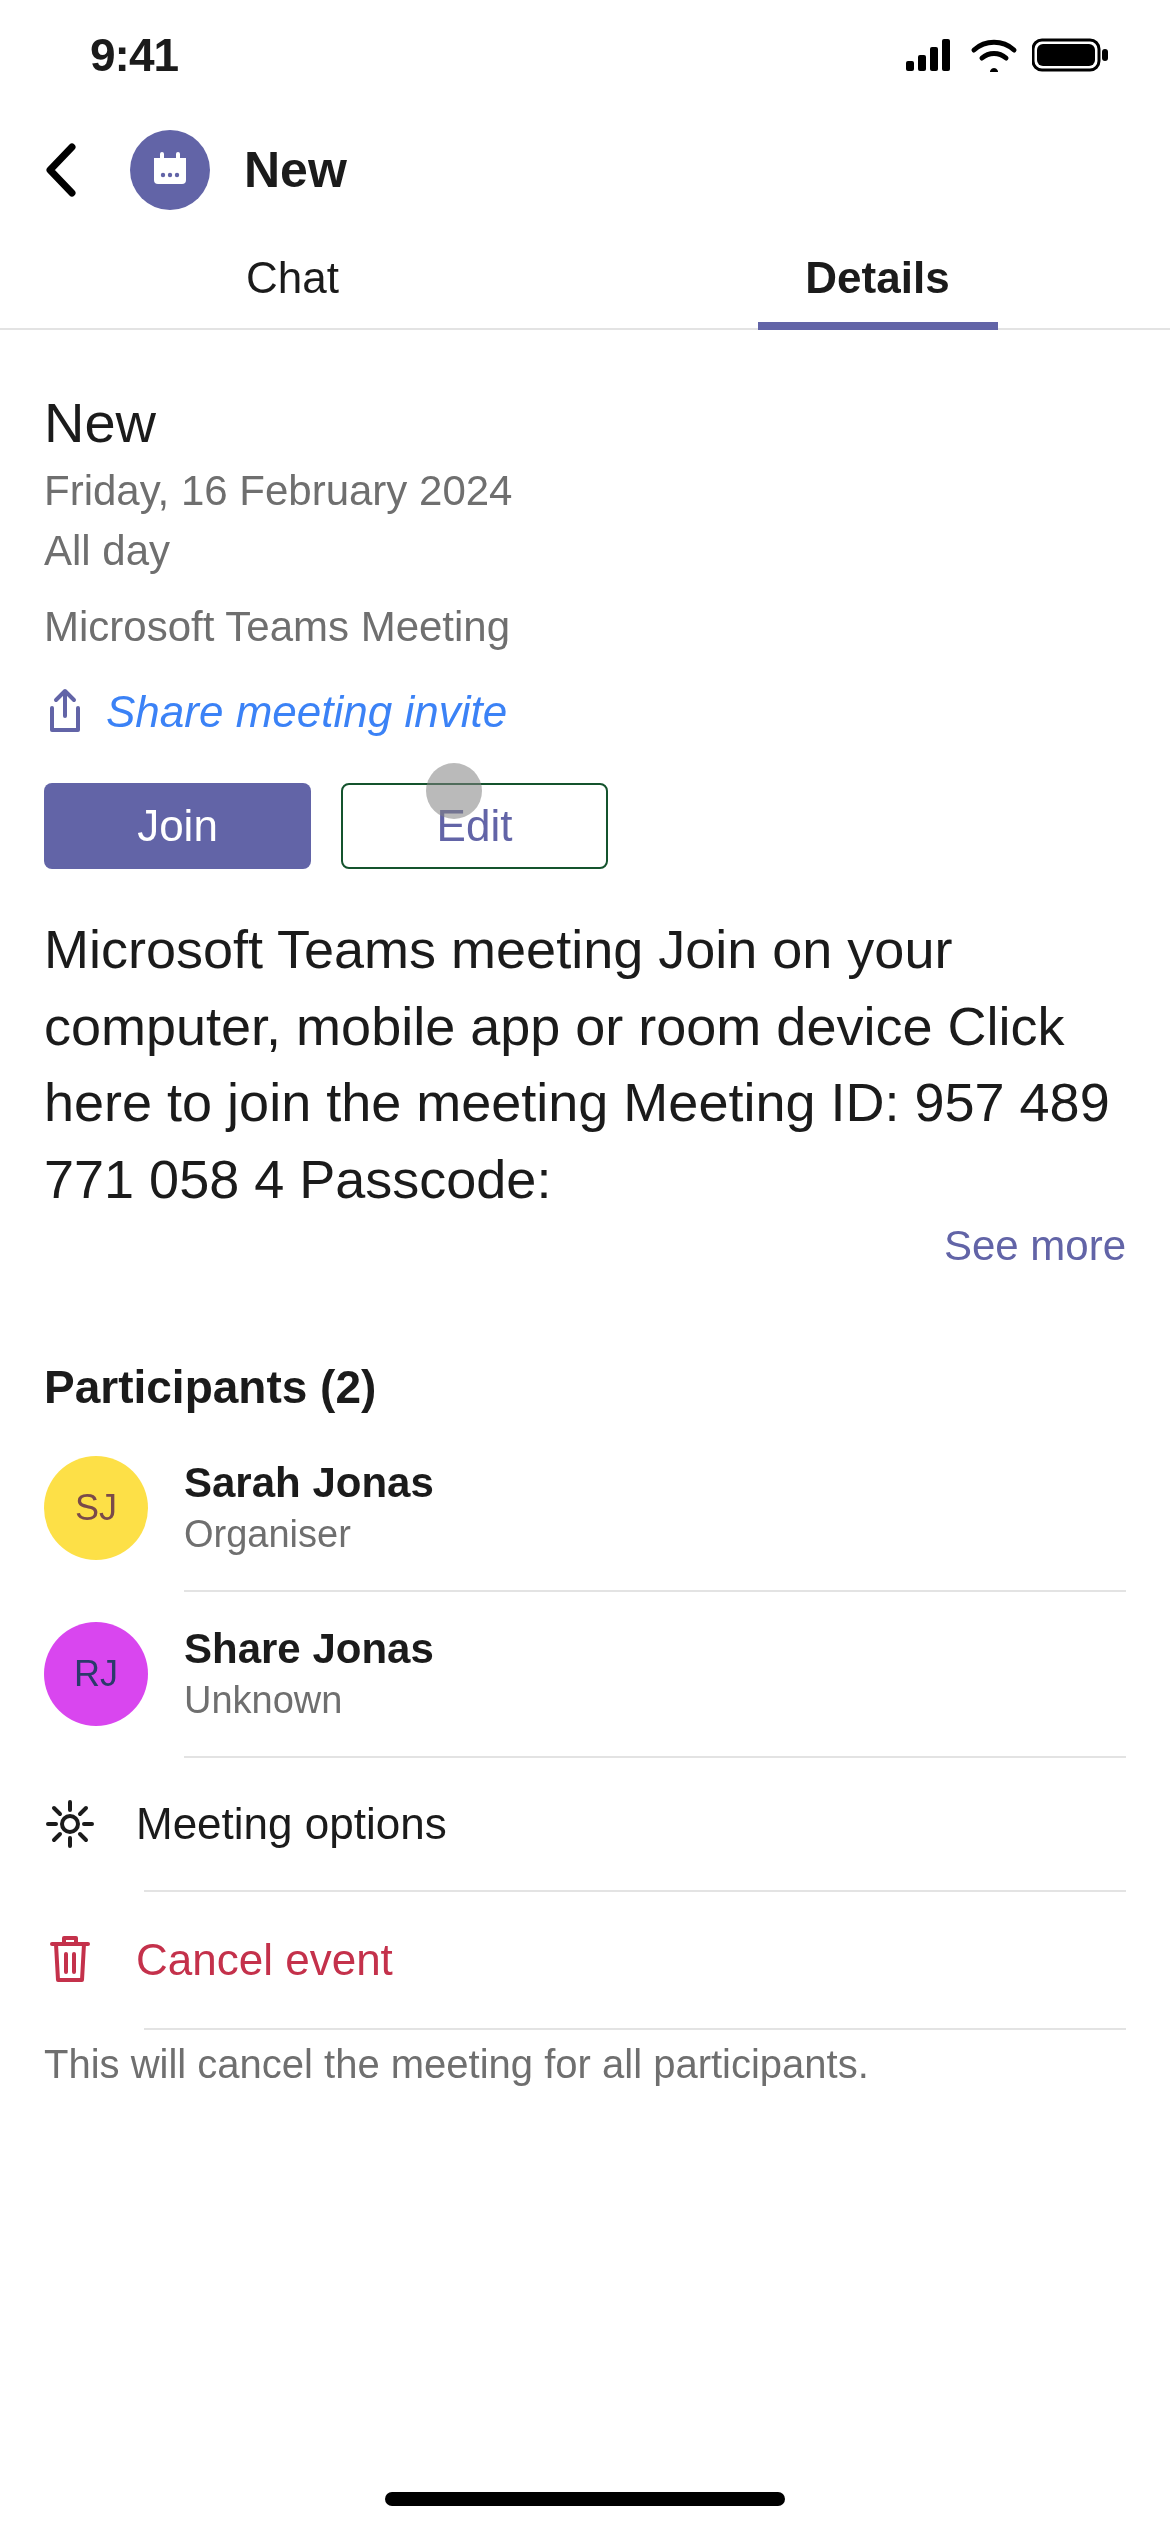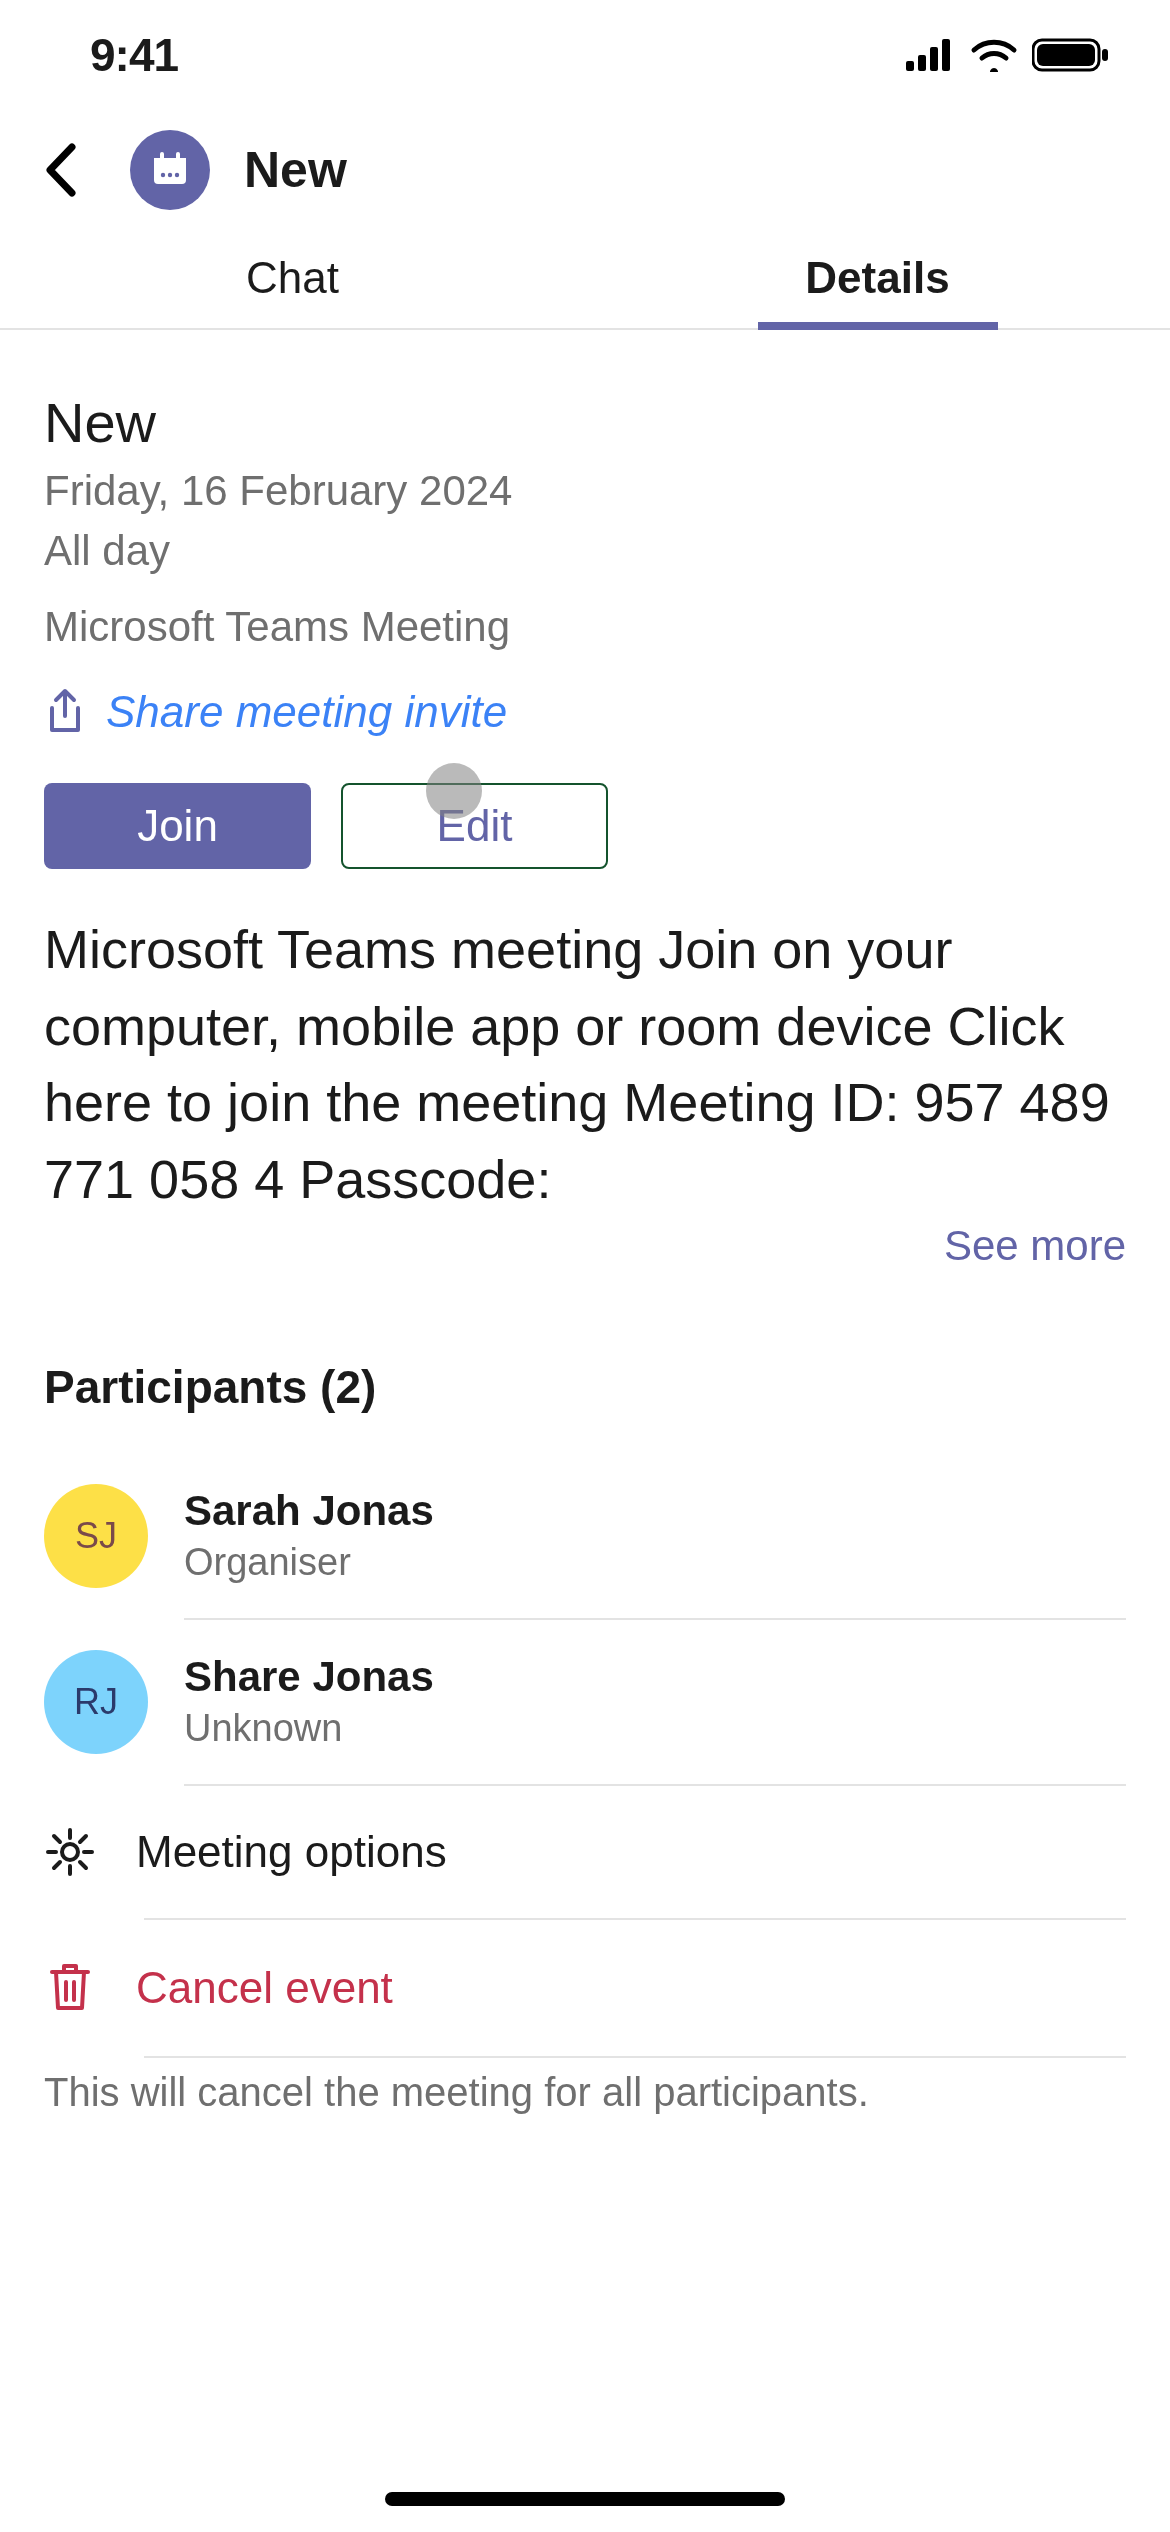--- a/index.html
+++ b/index.html
@@ -135,38 +135,38 @@
     text-align: right;
     font-size: 42px;
     color: #6264a7;
     margin-top: 4px;
   }
 
   .section-title {
     font-size: 46px;
     font-weight: 700;
     margin-top: 90px;
-    margin-bottom: 40px;
+    margin-bottom: 12px;
   }
 
   .participant {
     display: flex;
     align-items: center;
     gap: 36px;
     padding: 30px 0;
   }
   .avatar {
     width: 104px; height: 104px;
     border-radius: 50%;
     display: flex; align-items: center; justify-content: center;
     font-size: 36px;
     color: #444;
   }
   .avatar.pink { background: #fde047; color: #7a4a4a; }
-  .avatar.blue { background: #7dd3fc; color: #2b3a6b; }
+  .avatar.blue { background: #d946ef; color: #2b3a6b; }
   .participant-info .p-name { font-size: 42px; font-weight: 700; }
   .participant-info .p-role { font-size: 38px; color: #6f6f6f; margin-top: 6px; }
 
   .participant-divider {
     height: 2px;
     background: #e3e3e3;
     margin-left: 140px;
   }
 
   .option-row {

